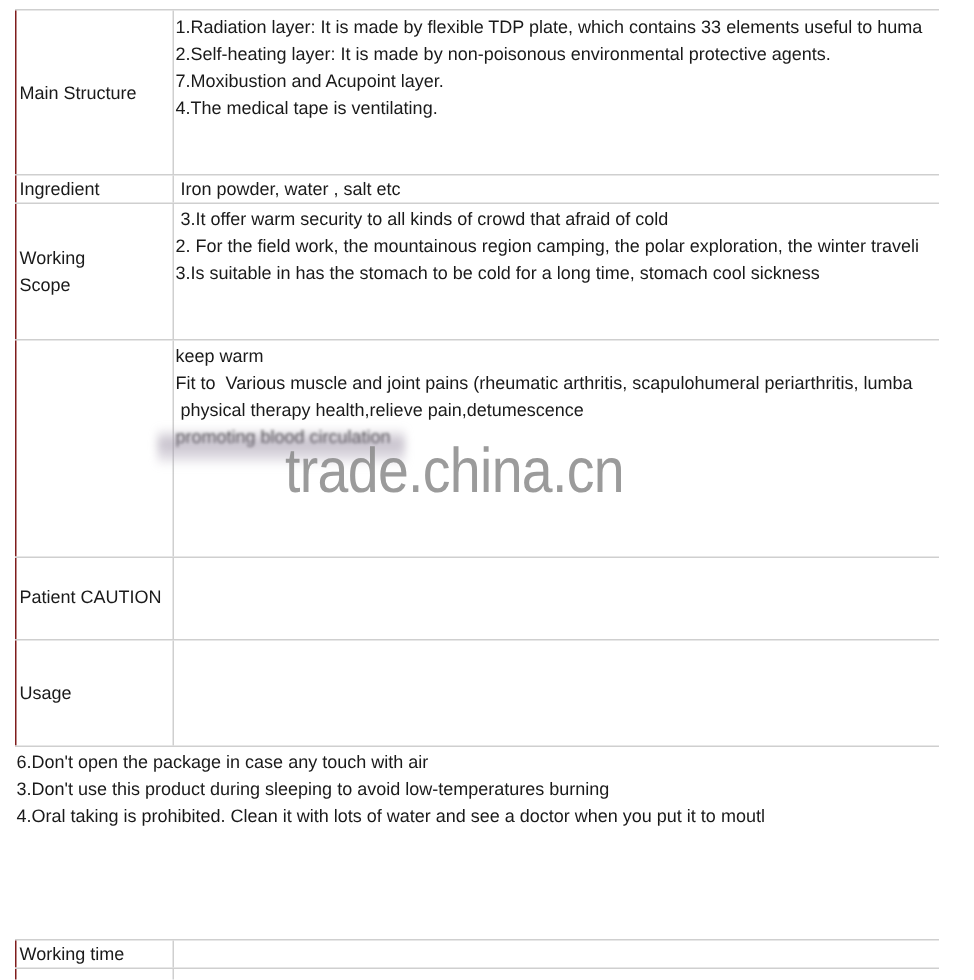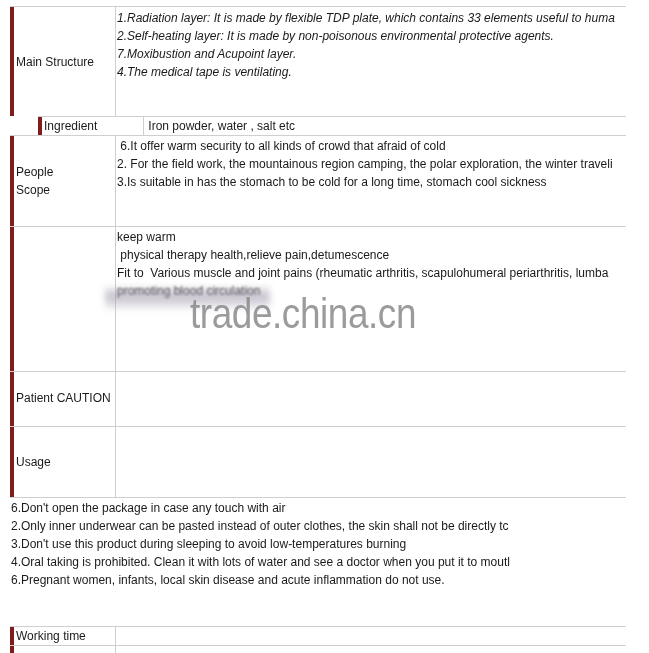--- a/index.html
+++ b/index.html
@@ -23,21 +23,21 @@
       width: 616px;
     }
     .row {
       position: relative;
       border-top: 1px solid #cfcfcf;
       display: flex;
     }
     .label-cell {
       width: 106px;
       flex: 0 0 106px;
-      border-left: 4px solid #7f1d1d;
+      border-left: 1px solid #7f1d1d;
       border-right: 1px solid #cfcfcf;
       display: flex;
       align-items: center;
       padding-left: 2px;
       box-sizing: border-box;
       line-height: 18px;
       white-space: pre-line;
     }
     .content-cell {
       flex: 1 1 auto;
@@ -80,70 +80,68 @@
       color: #333;
     }
   </style>
 </head>
 <body>
 
 <div class="table">
 
   <div class="row" style="height:109px;">
     <div class="label-cell">Main Structure</div>
-    <div class="content-cell" style="padding-top:2px;font-style:italic;">
+    <div class="content-cell" style="padding-top:2px;">
       <span class="line">1.Radiation layer: It is made by flexible TDP plate, which contains 33 elements useful to huma</span>
       <span class="line">2.Self-heating layer: It is made by non-poisonous environmental protective agents.</span>
       <span class="line">7.Moxibustion and Acupoint layer.</span>
       <span class="line">4.The medical tape is ventilating.</span>
     </div>
   </div>
 
-  <div class="row" style="height:18px;margin-left:28px;">
+  <div class="row" style="height:18px;">
     <div class="label-cell">Ingredient</div>
     <div class="content-cell" style="padding-top:0;">
       <span class="line"> Iron powder, water , salt etc</span>
     </div>
   </div>
 
   <div class="row" style="height:90px;">
-    <div class="label-cell"> People
+    <div class="label-cell"> Working
  Scope</div>
     <div class="content-cell">
-      <span class="line"> 6.It offer warm security to all kinds of crowd that afraid of cold</span>
+      <span class="line"> 3.It offer warm security to all kinds of crowd that afraid of cold</span>
       <span class="line">2. For the field work, the mountainous region camping, the polar exploration, the winter traveli</span>
       <span class="line">3.Is suitable in has the stomach to be cold for a long time, stomach cool sickness</span>
     </div>
   </div>
 
   <div class="row" style="height:144px;">
     <div class="label-cell"></div>
     <div class="content-cell">
       <span class="line">keep warm</span>
+      <span class="line">Fit to  Various muscle and joint pains (rheumatic arthritis, scapulohumeral periarthritis, lumba</span>
       <span class="line"> physical therapy health,relieve pain,detumescence</span>
-      <span class="line">Fit to  Various muscle and joint pains (rheumatic arthritis, scapulohumeral periarthritis, lumba</span>
       <span class="line blurred-text">promoting blood circulation</span>
     </div>
   </div>
 
   <div class="row" style="height:54px;">
     <div class="label-cell" style="align-items:flex-start; padding-top:17px;">Patient CAUTION</div>
   </div>
 
   <div class="row" style="height:70px;">
     <div class="label-cell">Usage</div>
   </div>
 
   <div class="row" style="height:128px;">
     <div class="content-cell">
       <span class="line">6.Don't open the package in case any touch with air</span>
-      <span class="line">2.Only inner underwear can be pasted instead of outer clothes, the skin shall not be directly tc</span>
       <span class="line">3.Don't use this product during sleeping to avoid low-temperatures burning</span>
       <span class="line">4.Oral taking is prohibited. Clean it with lots of water and see a doctor when you put it to moutl</span>
-      <span class="line">6.Pregnant women, infants, local skin disease and acute inflammation do not use.</span>
     </div>
   </div>
 
   <div class="row" style="height:18px;">
     <div class="label-cell">Working time</div>
   </div>
 
   <div class="row" style="height:10px;">
     <div class="label-cell"></div>
     <div class="content-cell"></div>

